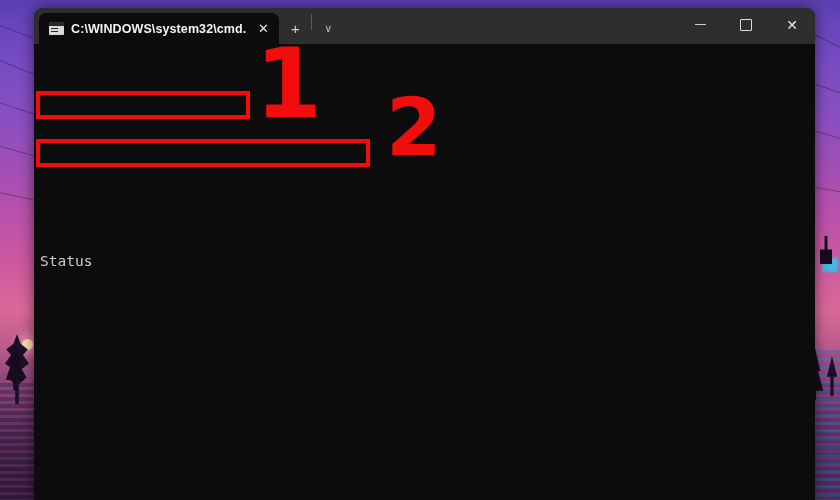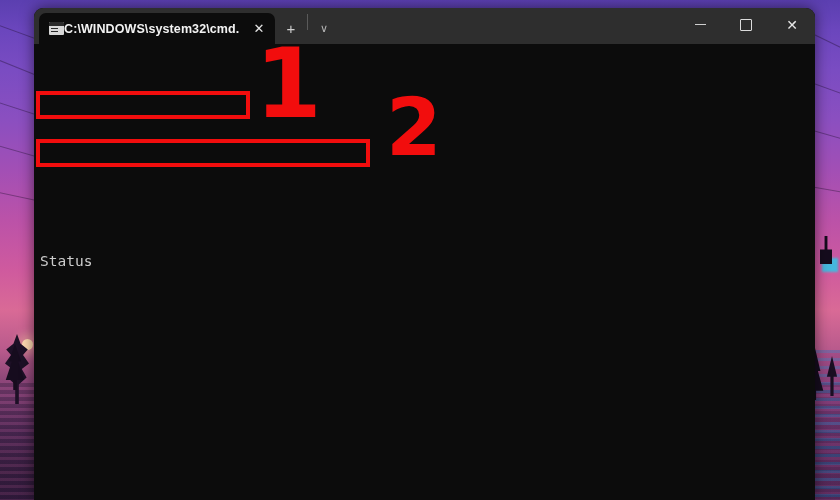--- a/index.html
+++ b/index.html
@@ -183,20 +183,21 @@
     height: 36px;
     padding-left: 5px;
   }
   .tab {
     display: flex;
     align-items: center;
     height: 31px;
     padding: 0 6px 0 10px;
     background: #0c0c0c;
     border-radius: 7px 7px 0 0;
+    gap: 7px;
     min-width: 220px;
   }
   .tab-icon {
     width: 15px;
     height: 13px;
     flex: none;
     background: #d8d8d8;
     border-radius: 1px;
     position: relative;
     overflow: hidden;

